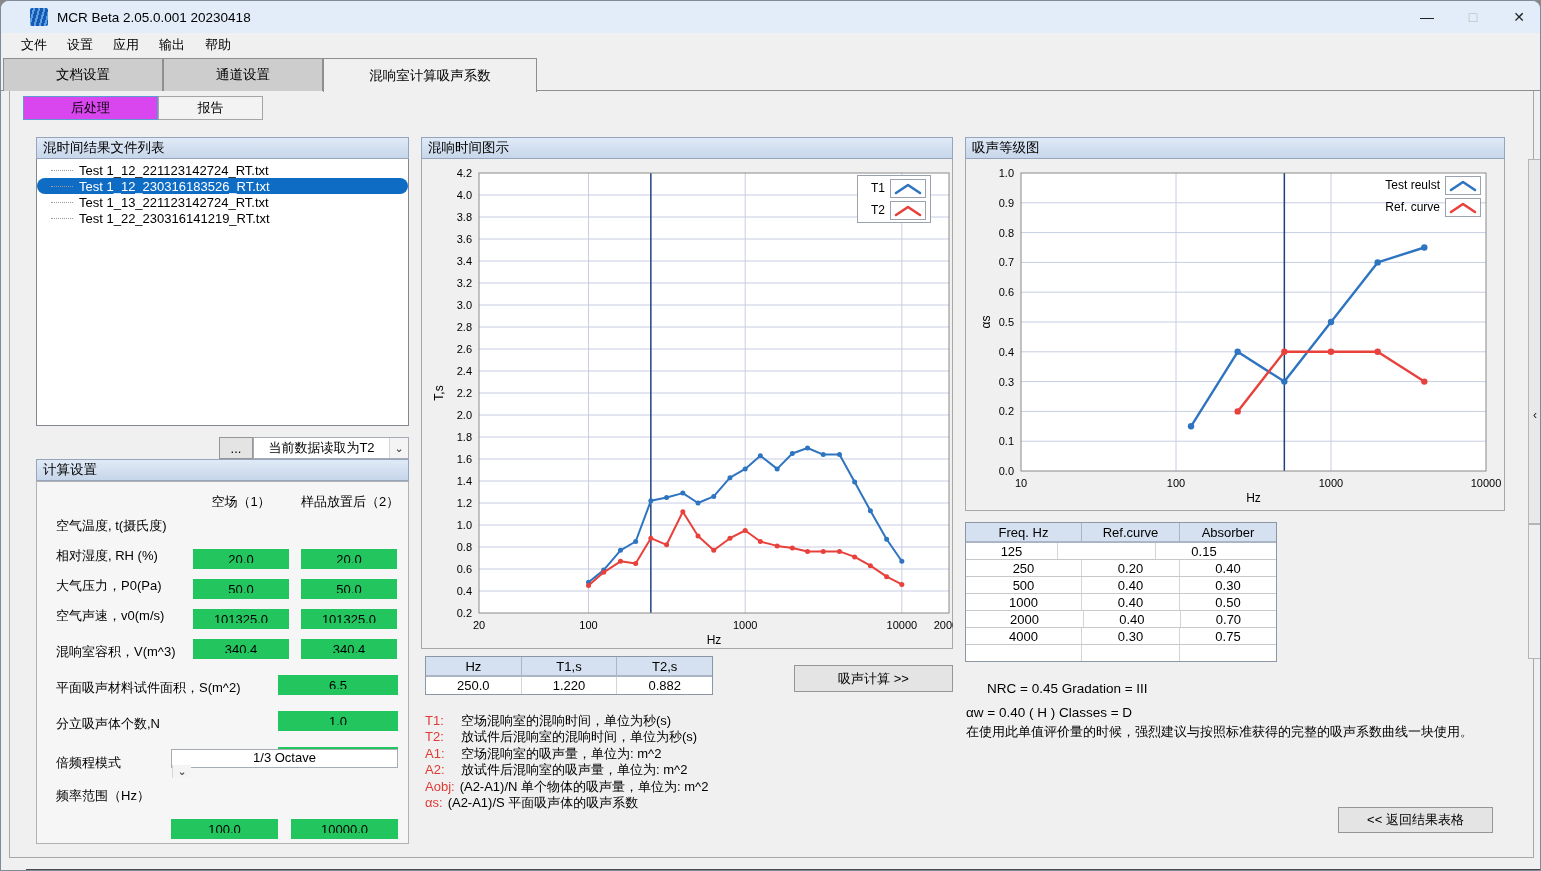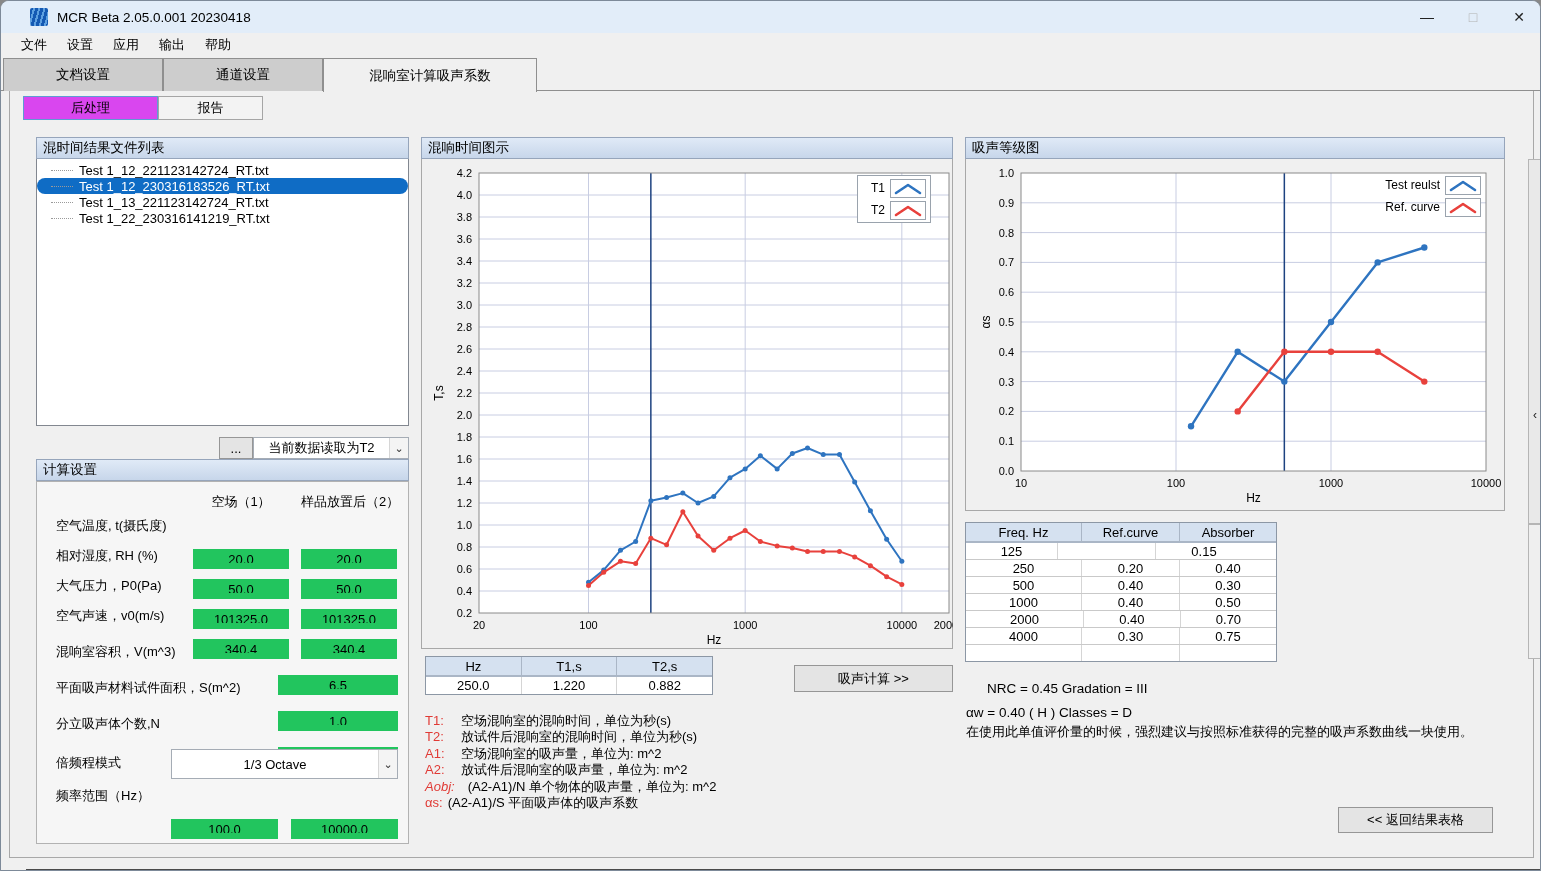--- a/index.html
+++ b/index.html
@@ -139,21 +139,21 @@
   <div class="lbl" style="left:55px;top:642px;">混响室容积，V(m^3)</div>
   <input class="field" style="left: 277px; top: 639px; width: 120px;" value="6.5">
 
   <div class="lbl" style="left:55px;top:678px;">平面吸声材料试件面积，S(m^2)</div>
   <input class="field" style="left: 277px; top: 675px; width: 120px;" value="1.0">
 
   <div class="lbl" style="left:55px;top:714px;">分立吸声体个数,N</div>
   <input class="field" style="left: 277px; top: 711px; width: 120px;" value="1.0">
 
   <div class="lbl" style="left:55px;top:753px;">倍频程模式</div>
-  <div class="combo" style="left:170px;top:748px;width:227px;height:30px;">
+  <div class="combo" style="left:170px;top:748px;width:227px;height:19px;flex-direction:column;">
     <div class="txt">1/3 Octave</div>
     <div class="chev">⌄</div>
   </div>
 
   <div class="lbl" style="left:55px;top:786px;">频率范围（Hz）</div>
   <input class="field" style="left: 170px; top: 783px; width: 107px;" value="100.0">
   <input class="field" style="left: 290px; top: 783px; width: 107px;" value="10000.0">
 
   <div class="abs panel-header" style="left:420px;top:136px;width:532px;height:22px;">混响时间图示</div>
   <div class="abs" style="left:420px;top:158px;width:532px;height:490px;border:1px solid #a8a8a8;border-top:none;background:#f0f0f0;"></div>
@@ -288,21 +288,21 @@
     </div>
   </div>
 
   <div class="btn" style="left:793px;top:664px;width:159px;height:27px;">吸声计算 &gt;&gt;</div>
 
   <div class="abs" style="left:424px;top:712px;width:420px;">
     <div class="ann-line"><span class="ann-key k36">T1:</span><span>空场混响室的混响时间，单位为秒(s)</span></div>
     <div class="ann-line"><span class="ann-key k36">T2:</span><span>放试件后混响室的混响时间，单位为秒(s)</span></div>
     <div class="ann-line"><span class="ann-key k36">A1:</span><span>空场混响室的吸声量，单位为: m^2</span></div>
     <div class="ann-line"><span class="ann-key k36">A2:</span><span>放试件后混响室的吸声量，单位为: m^2</span></div>
-    <div class="ann-line"><span class="ann-key" style="margin-right:13px;font-style:italic;">Aobj:</span><span>(A2-A1)/N 单个物体的吸声量，单位为: m^2</span></div>
+    <div class="ann-line"><span class="ann-key" style="margin-right:5px;">Aobj:</span><span>(A2-A1)/N 单个物体的吸声量，单位为: m^2</span></div>
     <div class="ann-line"><span class="ann-key" style="margin-right:5px;">αs:</span><span>(A2-A1)/S  平面吸声体的吸声系数</span></div>
   </div>
 
   <div class="abs panel-header" style="left:964px;top:136px;width:540px;height:22px;">吸声等级图</div>
   <div class="abs" style="left:964px;top:158px;width:540px;height:352px;border:1px solid #a8a8a8;border-top:none;background:#f0f0f0;"></div>
   <svg class="abs" id="grade-chart" style="left:966px;top:160px;" width="536" height="348">
       <rect x="54" y="12" width="465" height="298" fill="#ffffff"></rect>
       <text x="47" y="314" text-anchor="end" font-size="11" font-family="inherit">0.0</text>
       <line x1="54" y1="280.2" x2="519" y2="280.2" stroke="#c8cde2" stroke-width="1"></line>
       <text x="47" y="284.2" text-anchor="end" font-size="11" font-family="inherit">0.1</text>

